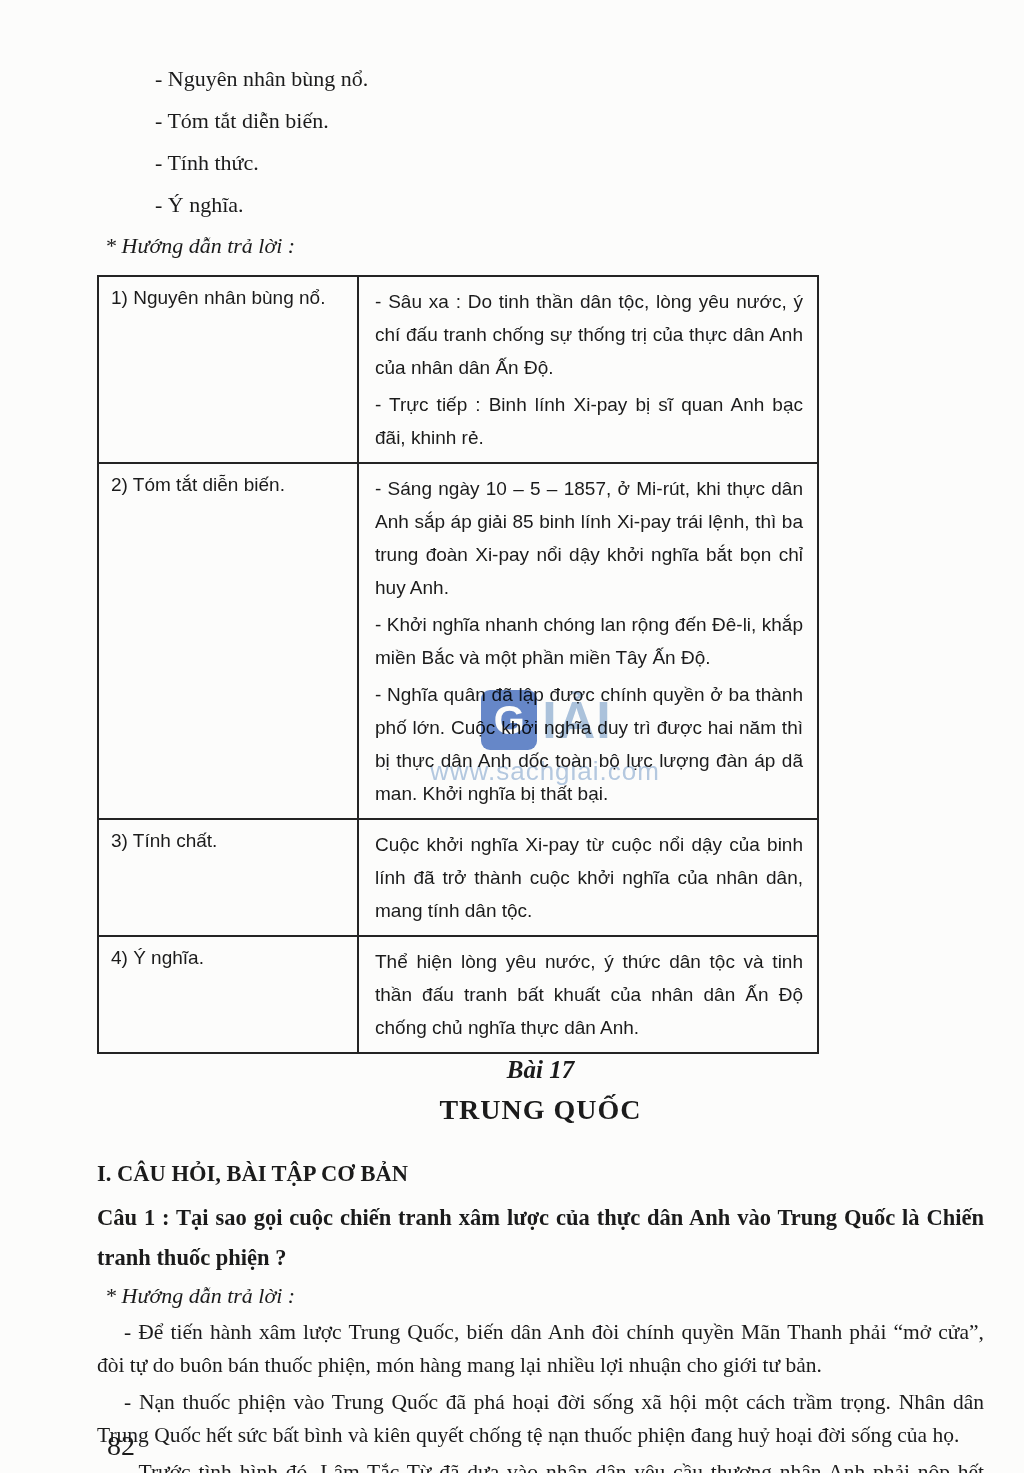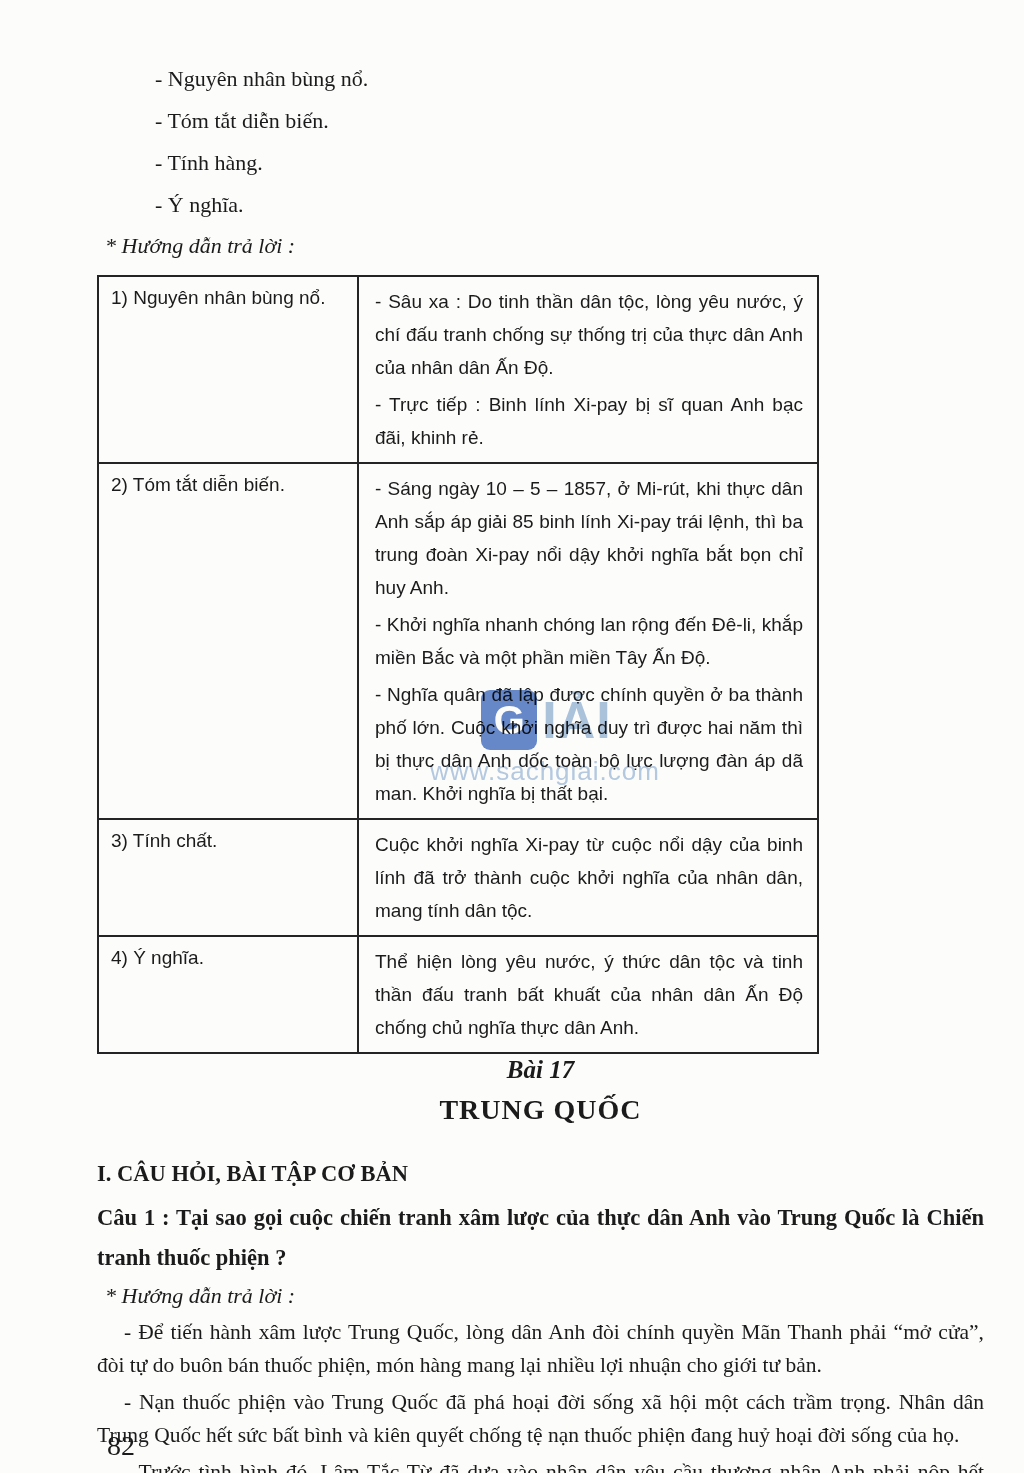--- a/index.html
+++ b/index.html
@@ -147,21 +147,21 @@
   </div>
   <div class="wm-url" style="color:#b2c8e2">www.sachgiai.com</div>
 </div>
 
 <div class="page">
 
 
   <div class="dash-list">
     <div class="dash-item">- Nguyên nhân bùng nổ.</div>
     <div class="dash-item">- Tóm tắt diễn biến.</div>
-    <div class="dash-item">- Tính hàng.</div>
+    <div class="dash-item">- Tính thức.</div>
     <div class="dash-item">- Ý nghĩa.</div>
   </div>
 
   <div class="guide">* Hướng dẫn trả lời :</div>
 
   <table class="answer">
     <tbody>
       <tr>
         <td class="c-label">1) Nguyên nhân bùng nổ.</td>
         <td class="c-body">
@@ -194,19 +194,19 @@
 
   <div class="lesson-number">Bài 17</div>
   <div class="lesson-title">TRUNG QUỐC</div>
 
   <div class="section-heading">I. CÂU HỎI, BÀI TẬP CƠ BẢN</div>
 
   <div class="q1-heading">Câu 1 : Tại sao gọi cuộc chiến tranh xâm lược của thực dân Anh vào Trung Quốc là Chiến tranh thuốc phiện ?</div>
 
   <div class="guide">* Hướng dẫn trả lời :</div>
 
-  <p class="body-par">- Để tiến hành xâm lược Trung Quốc, lòng dân Anh đòi chính quyền Mãn Thanh phải “mở cửa”, đòi tự do buôn bán thuốc phiện, món hàng mang lại nhiều lợi nhuận cho giới tư bản.</p>
+  <p class="body-par">- Để tiến hành xâm lược Trung Quốc, biến dân Anh đòi chính quyền Mãn Thanh phải “mở cửa”, đòi tự do buôn bán thuốc phiện, món hàng mang lại nhiều lợi nhuận cho giới tư bản.</p>
   <p class="body-par">- Nạn thuốc phiện vào Trung Quốc đã phá hoại đời sống xã hội một cách trầm trọng. Nhân dân Trung Quốc hết sức bất bình và kiên quyết chống tệ nạn thuốc phiện đang huỷ hoại đời sống của họ.</p>
   <p class="body-par">- Trước tình hình đó, Lâm Tắc Từ đã dựa vào nhân dân yêu cầu thương nhân Anh phải nộp hết thuốc phiện đã mang vào Trung Quốc và không bao giờ được chở thuốc phiện vào Trung Quốc. Với thái độ kiên quyết của Lâm</p>
 
 </div>
 
 <div class="page-number">82</div>
 
 </body></html>

